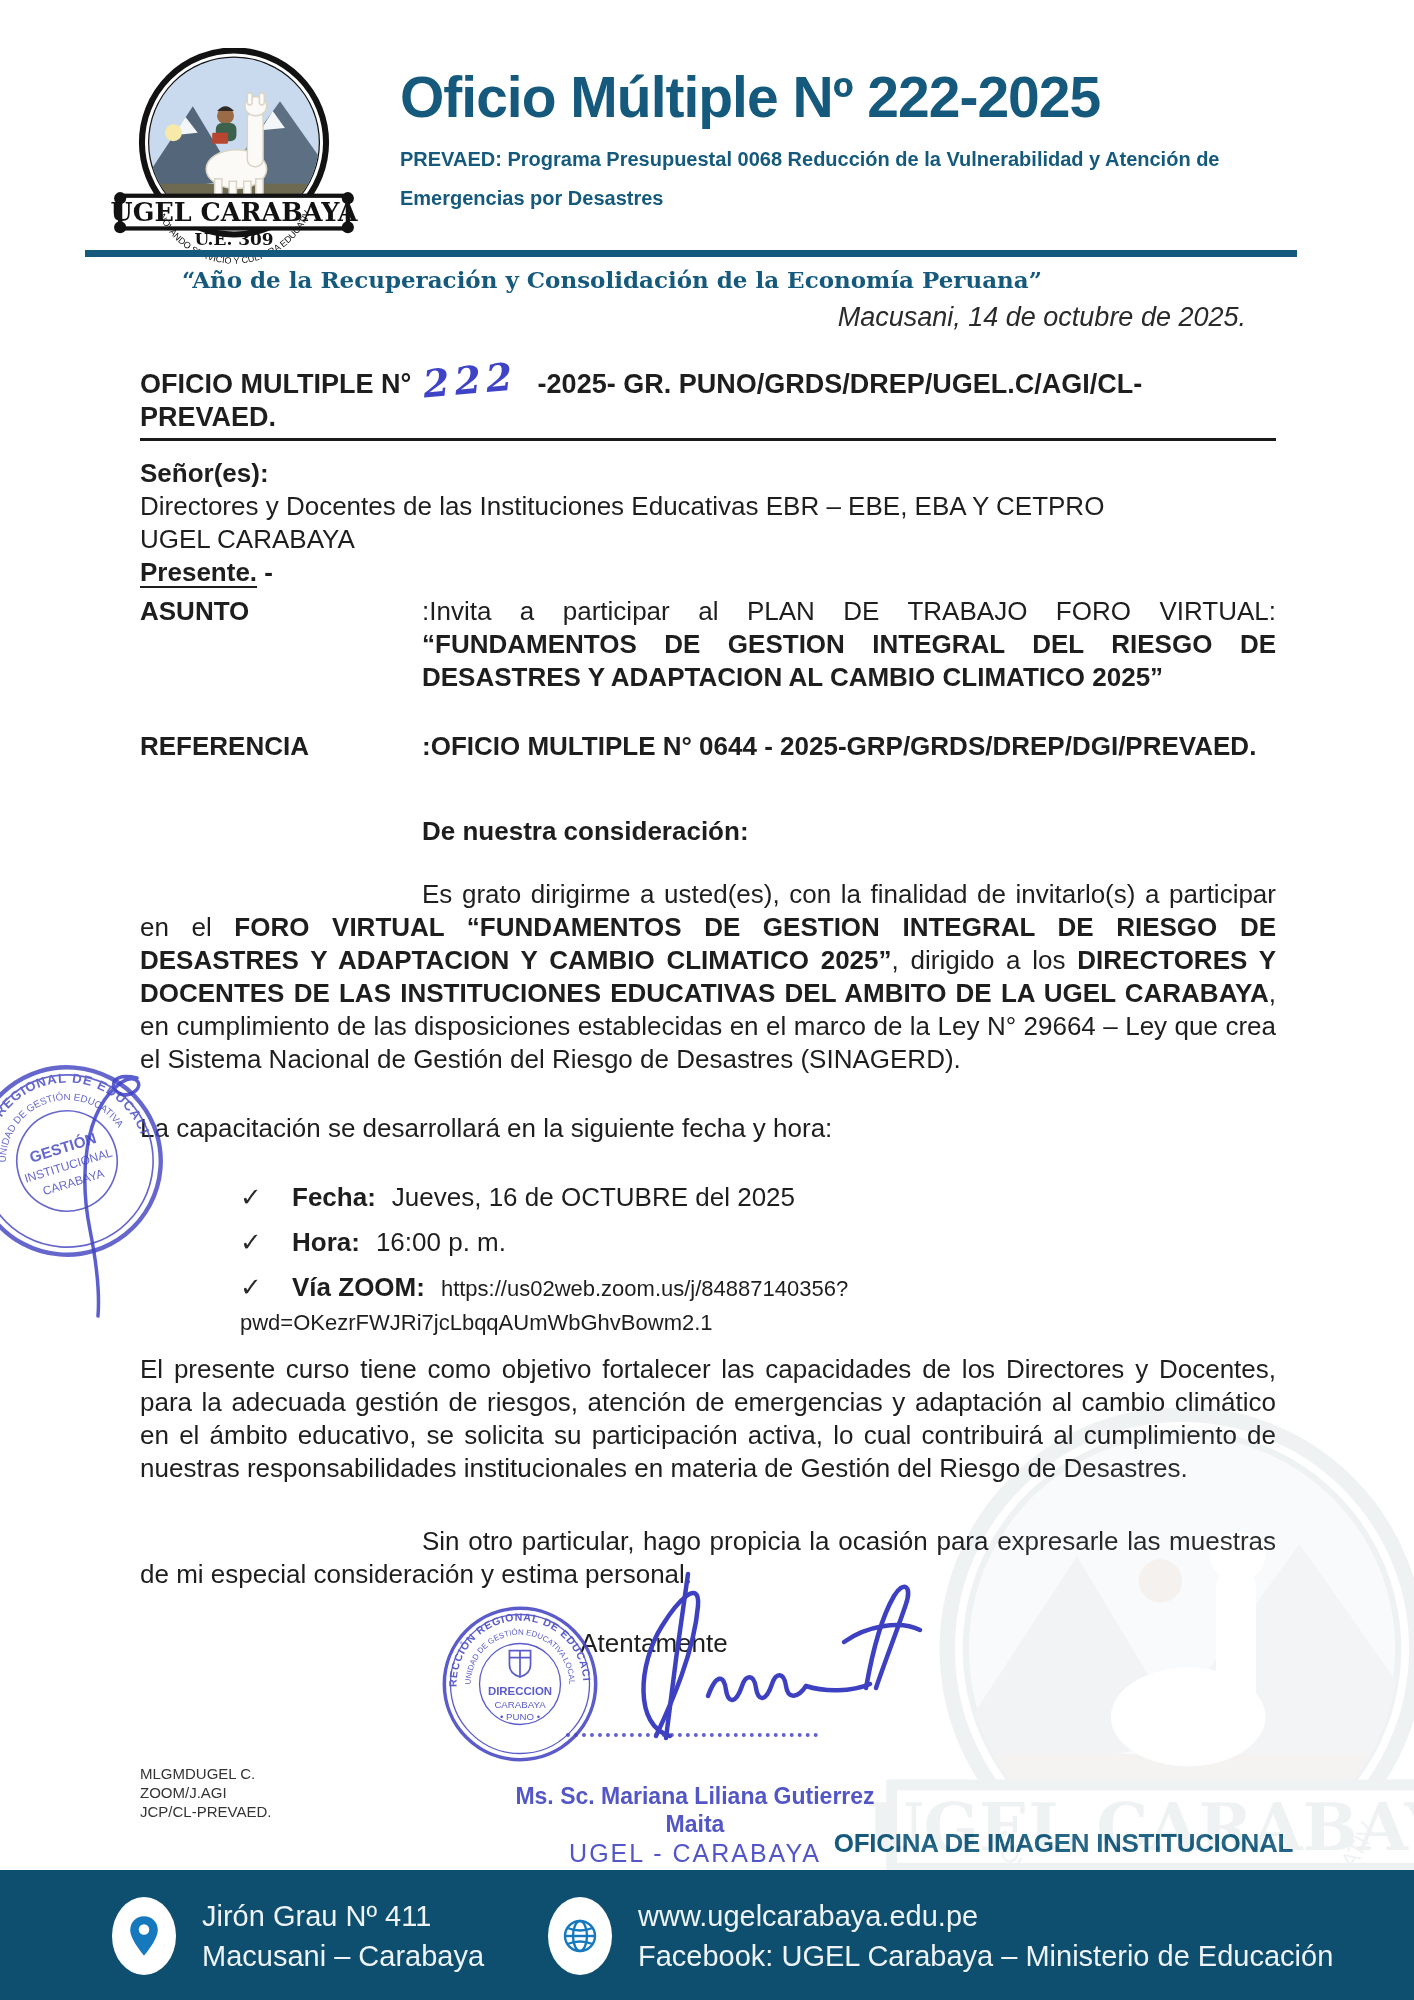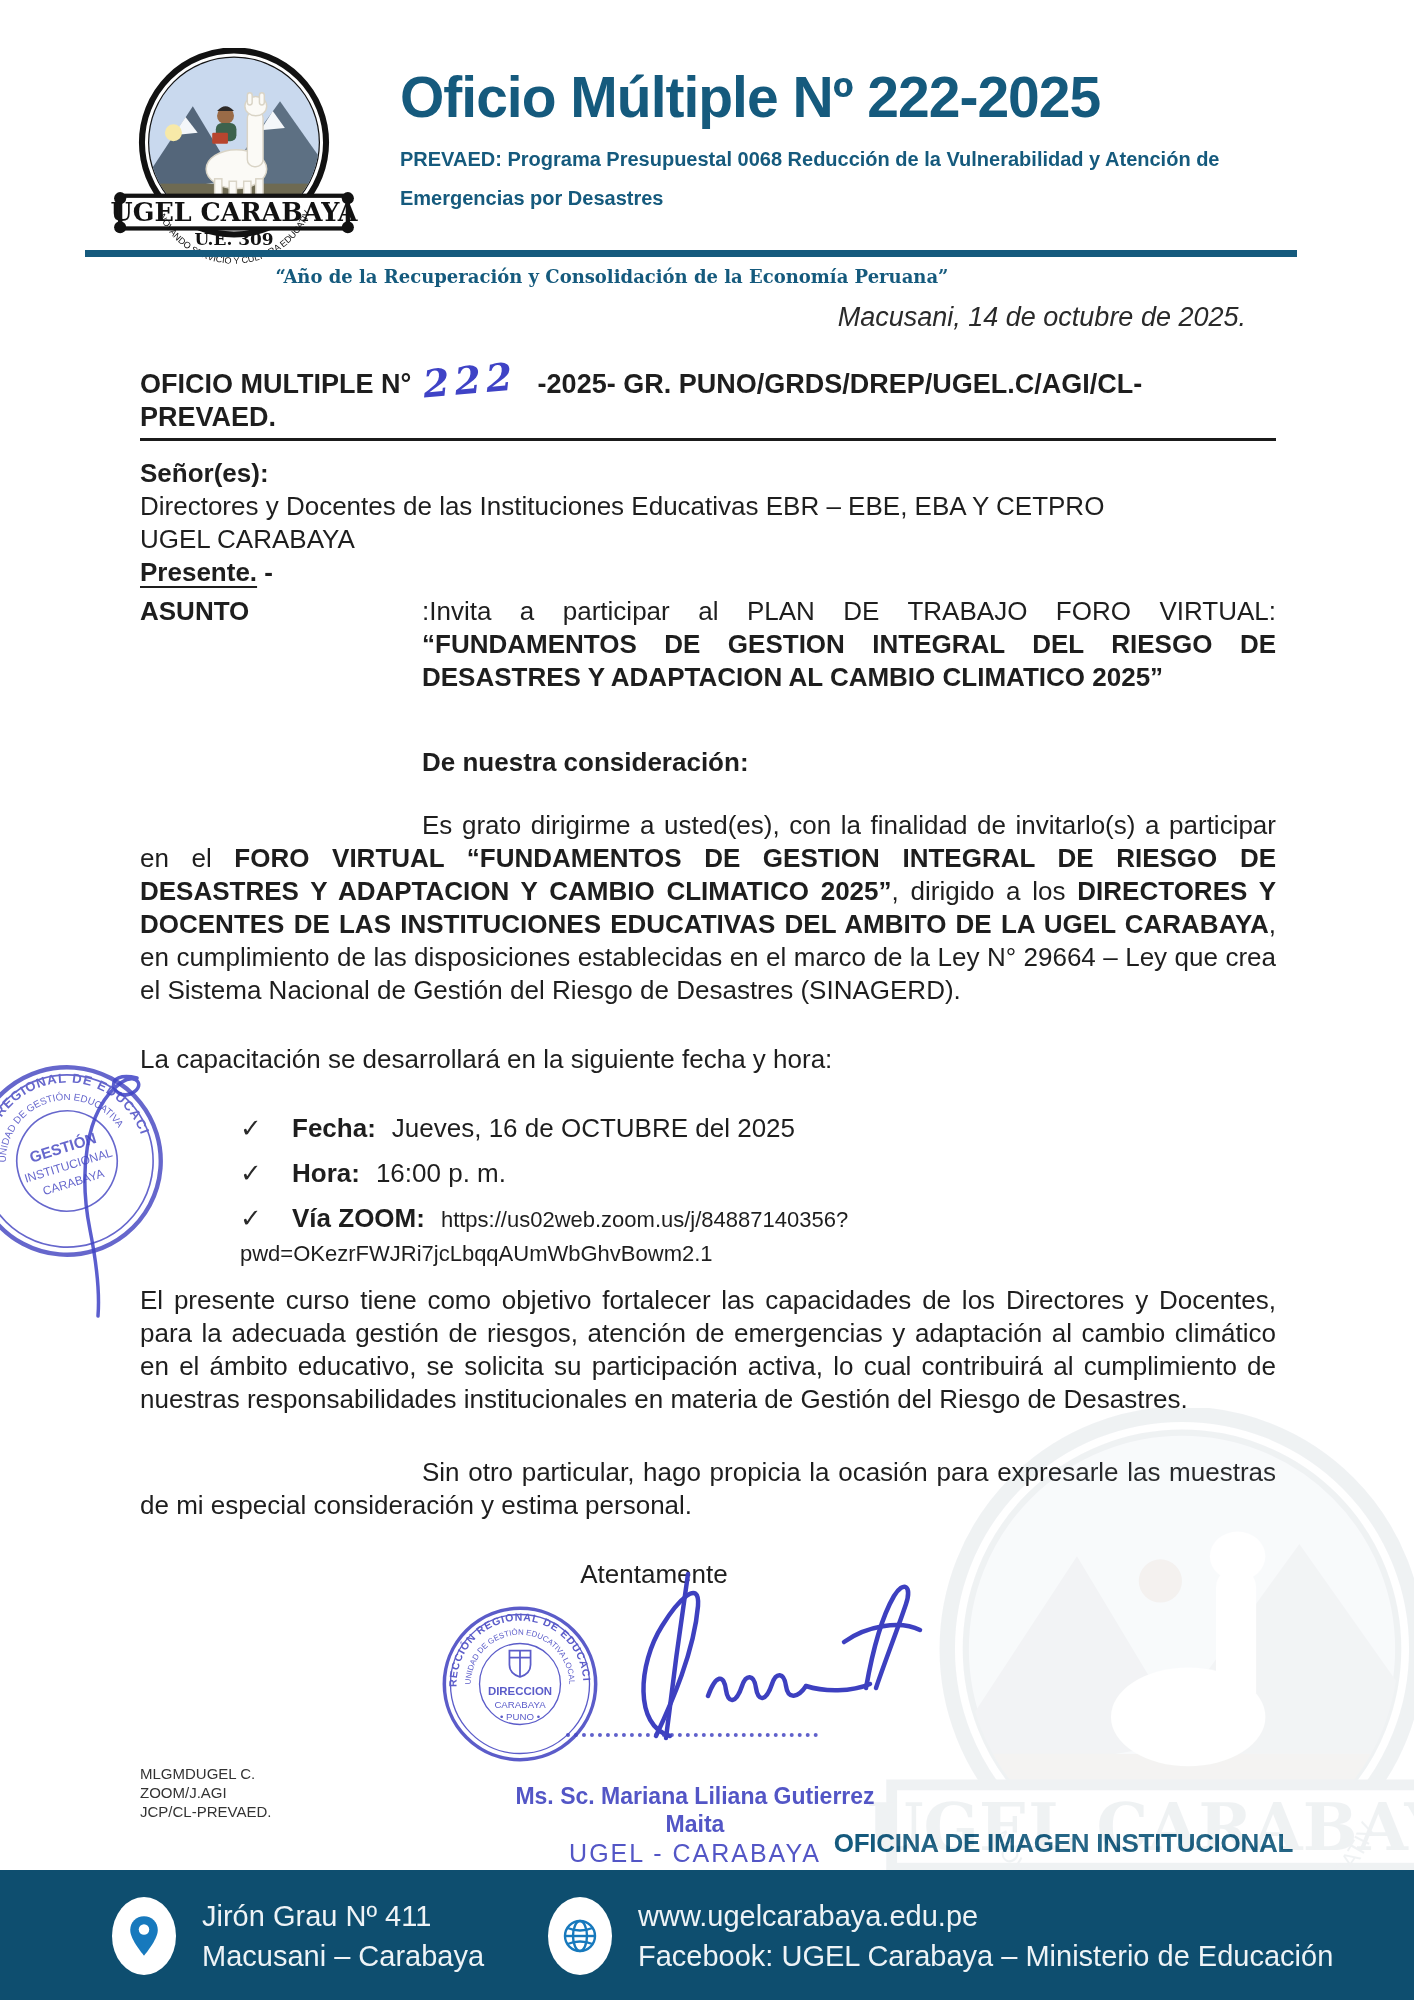--- a/index.html
+++ b/index.html
@@ -8,21 +8,21 @@
     background:#ffffff; overflow:hidden;
     font-family:"Liberation Sans", sans-serif; color:#1e1e1e;
   }
   
   .logo-wrap { position:absolute; left:90px; top:48px; width:288px; height:218px; }
   .title-block { position:absolute; left:400px; top:66px; width:905px; }
   .doc-title { font-size:57px; font-weight:bold; color:#155a7d; letter-spacing:-1px; line-height:62px; }
   .doc-subtitle { margin-top:12px; font-size:20px; font-weight:bold; color:#155a7d; line-height:39px; width:892px; }
   .header-rule { position:absolute; left:85px; top:250px; width:1212px; height:7px; background:#155a7d; }
   .year-quote { position:absolute; left:0; top:266px; width:1224px; text-align:center;
-    font-family:"DejaVu Serif", serif; font-weight:bold; font-size:18px; color:#155a7d; }
+    font-family:"DejaVu Serif", serif; font-weight:bold; font-size:23px; color:#155a7d; }
   .dateline { position:absolute; right:168px; top:302px; font-size:27px; font-style:italic; color:#2a2a2a; }
 
   
   .letter { position:absolute; left:140px; top:368px; width:1136px; font-size:26px; line-height:33px; }
   .doc-number { display:inline-block; font-weight:bold; font-size:27px;
     border-bottom:3px solid #1b1b1b; padding-bottom:4px; }
   .handwritten { display:inline-block; font-family:"DejaVu Serif", serif; font-style:italic;
     color:#3f43c6; font-size:38px; line-height:20px; letter-spacing:5px;
     transform:rotate(-5deg); padding:0 20px 0 12px; }
   .recipient { margin-top:16px; }
@@ -146,20 +146,24 @@
       <div>Directores y Docentes de las Instituciones Educativas EBR – EBE, EBA Y CETPRO</div>
       <div>UGEL CARABAYA</div>
       <div class="present"><span class="u">Presente.</span><span> -</span></div>
     </div>
 
     <div class="hang-row subject-row">
       <div class="hang-label">ASUNTO</div>
       <div class="hang-text"><span>:Invita a participar al PLAN DE TRABAJO FORO VIRTUAL: </span><span style="font-weight: 700;">“FUNDAMENTOS DE GESTION INTEGRAL DEL RIESGO DE DESASTRES Y ADAPTACION AL CAMBIO CLIMATICO 2025”</span></div>
     </div>
 
+    <div class="hang-row ref-row">
+      <div class="hang-label">REFERENCIA</div>
+      <div class="hang-text ref-text">:OFICIO MULTIPLE N°  0644 - 2025-GRP/GRDS/DREP/DGI/PREVAED.</div>
+    </div>
 
     <div class="salutation">De nuestra consideración:</div>
 
     <div class="para1"><span>Es grato dirigirme a usted(es), con la finalidad de invitarlo(s) a participar en el </span><span style="font-weight: 700;">FORO VIRTUAL “FUNDAMENTOS DE GESTION INTEGRAL DE RIESGO DE DESASTRES Y ADAPTACION Y CAMBIO CLIMATICO 2025”</span><span>, dirigido a los </span><span style="font-weight: 700;">DIRECTORES Y DOCENTES DE LAS INSTITUCIONES EDUCATIVAS DEL AMBITO DE LA UGEL CARABAYA</span><span>, en cumplimiento de las disposiciones establecidas en el marco de la Ley N° 29664 – Ley que crea el Sistema Nacional de Gestión del Riesgo de Desastres (SINAGERD).</span></div>
 
     <div class="schedule-intro">La capacitación se desarrollará en la siguiente fecha y hora:</div>
 
     <div class="schedule">
       <div class="schedule-item"><span class="check">✓</span><span class="ilabel">Fecha:</span><span>Jueves, 16 de OCTUBRE del 2025</span></div>
       <div class="schedule-item"><span class="check">✓</span><span class="ilabel">Hora:</span><span>16:00 p. m.</span></div>

